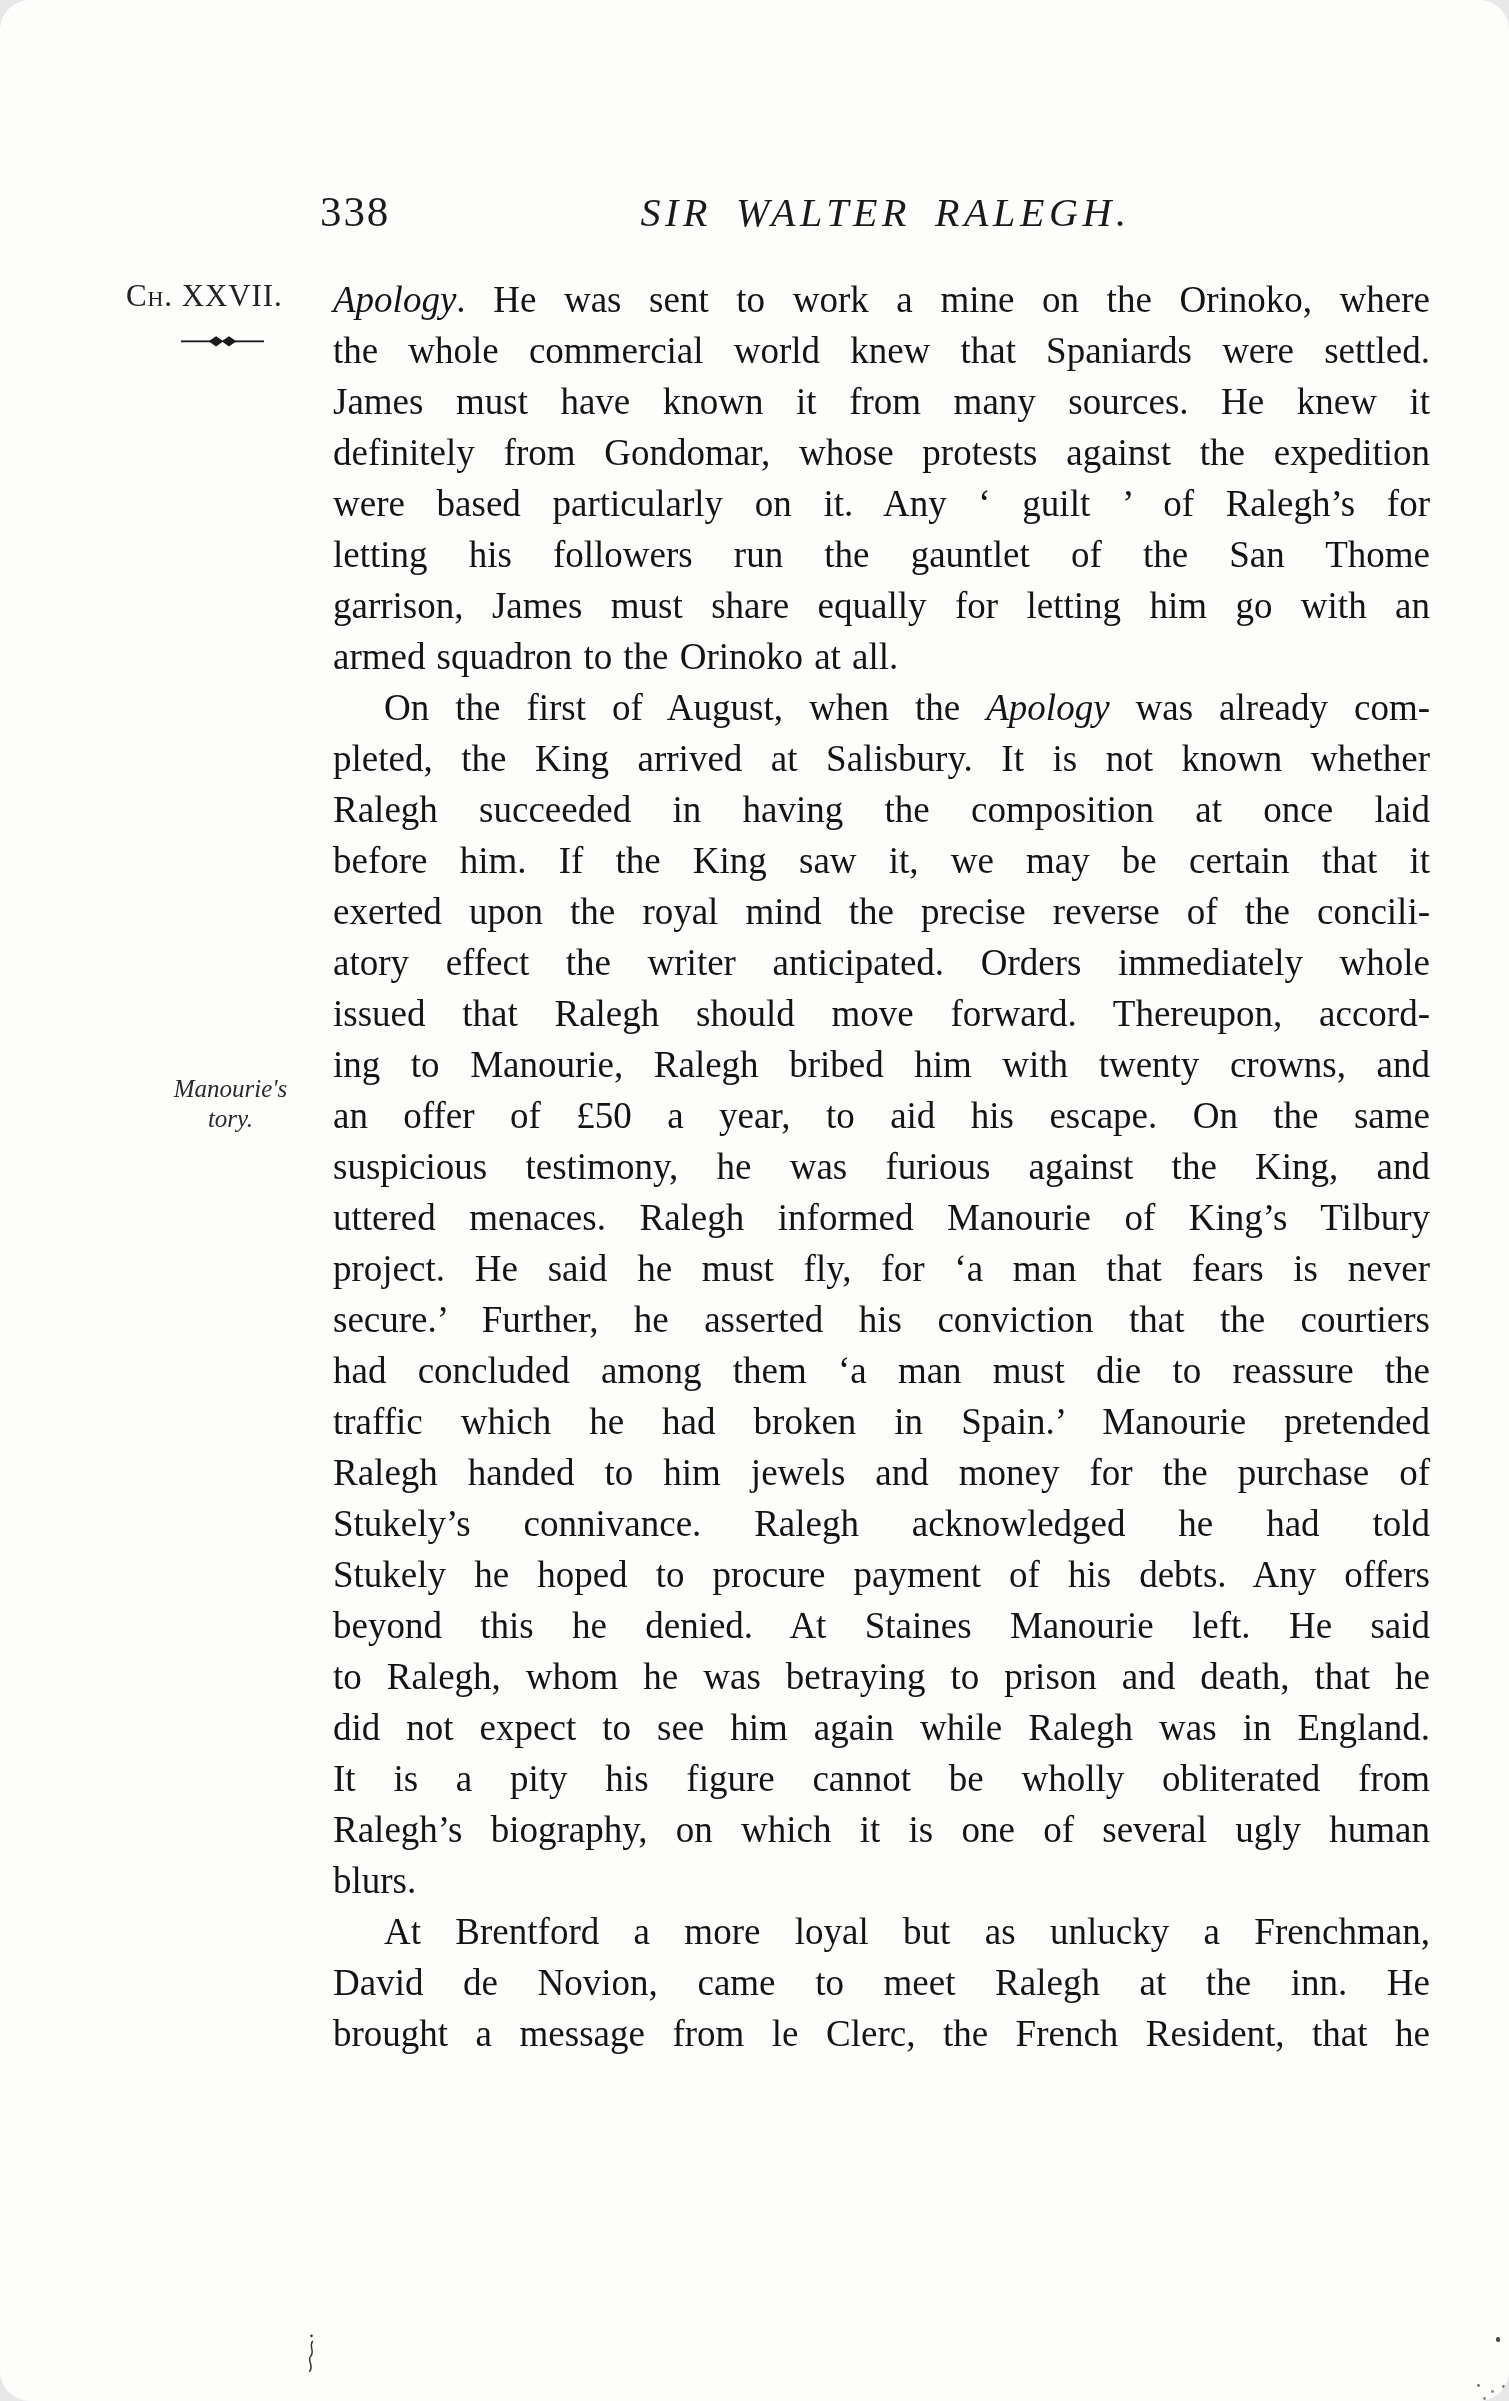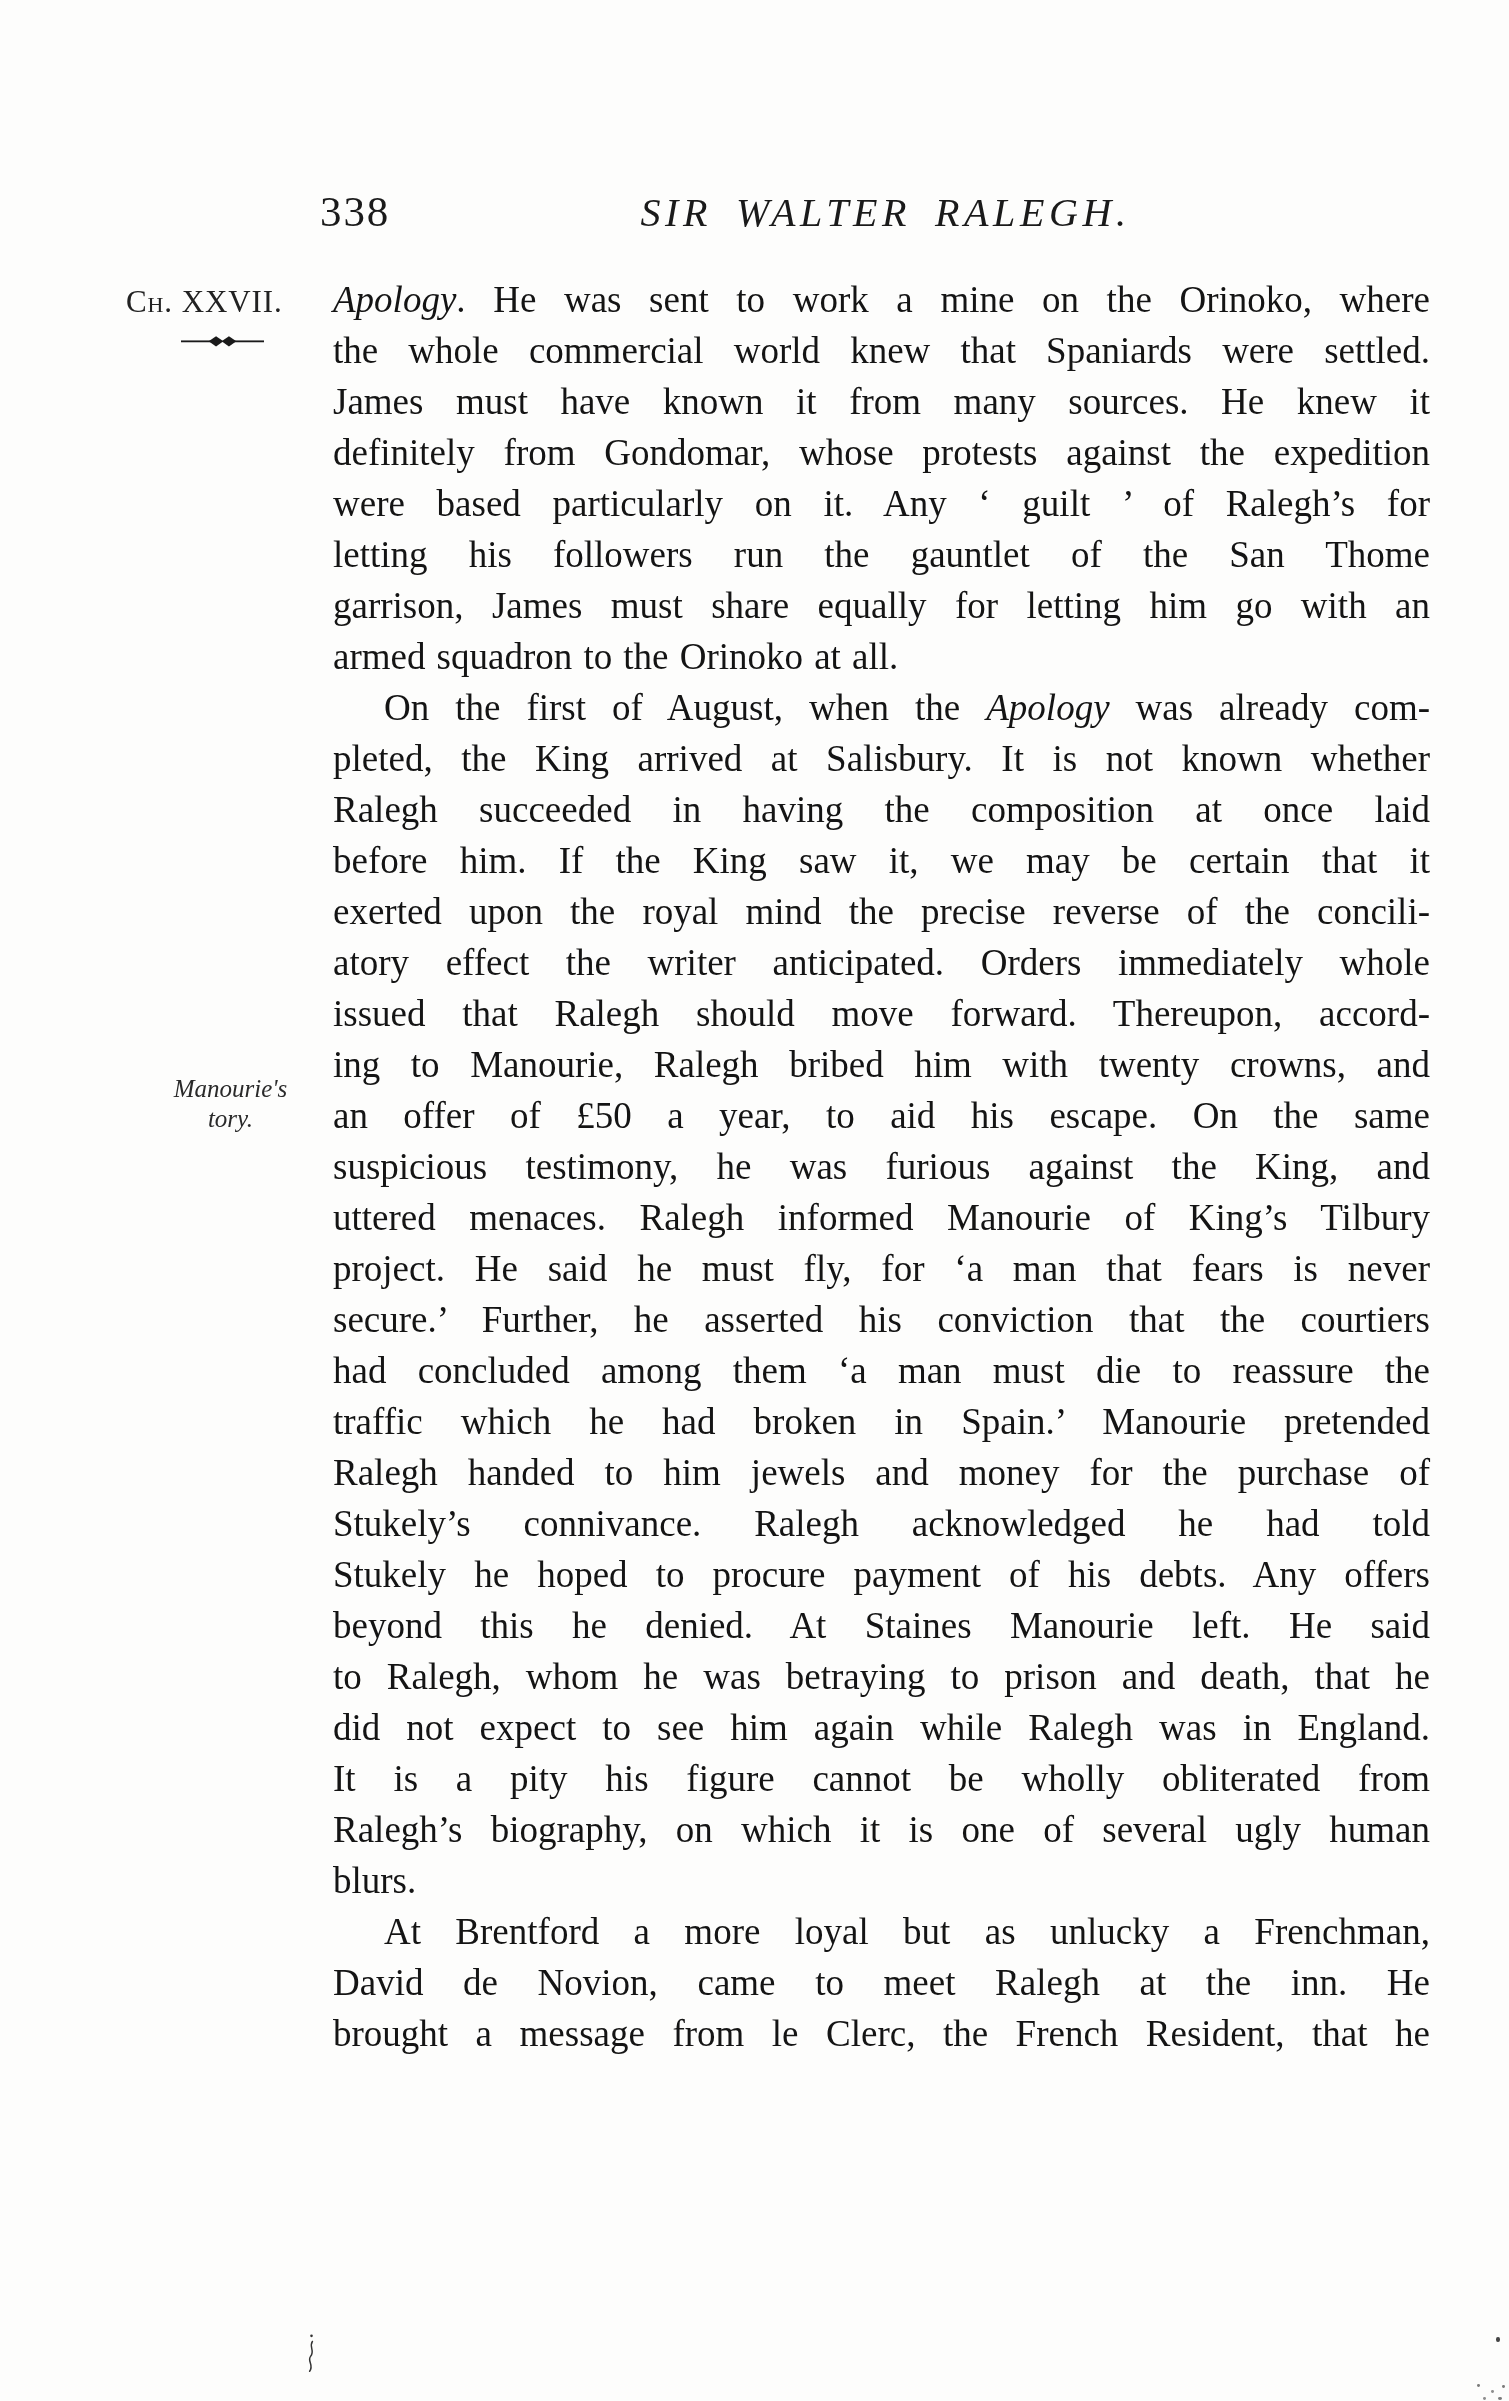--- a/index.html
+++ b/index.html
@@ -3,40 +3,40 @@
 <meta charset="utf-8">
 <style>
   html,body{margin:0;padding:0;background:#e8e8e8;}
   .page{
     position:relative;
     width:1509px;height:2401px;
     background:#fdfdfc;
     font-family:"Liberation Serif", serif;
     color:#161616;
     overflow:hidden;
+    border-radius:30px;
   }
   
   .header-row{
     position:absolute;left:333px;top:187px;width:1097px;height:57px;
   }
   .page-number{
     position:absolute;left:-13px;top:0;
     font-size:43px;letter-spacing:1.9px;color:#1a1a1a;
   }
   .running-title{
     position:absolute;left:8px;right:0;top:1.9px;text-align:center;
     font-style:italic;font-size:40px;letter-spacing:4.6px;color:#1a1a1a;
     word-spacing:9.3px;
   }
   
   .chapter-label{
     position:absolute;left:126px;top:278px;width:204px;
     font-variant:small-caps;font-size:31px;letter-spacing:0.9px;color:#222;
     white-space:nowrap;
-    margin-top:6px;
   }
   .chapter-ornament{
     position:absolute;left:181px;top:333px;width:83px;height:16.7px;
   }
   .margin-note{
     position:absolute;left:148px;top:1046px;width:165px;
     font-style:italic;font-size:25px;line-height:30px;color:#2a2a2a;
     text-align:center;
     margin-top:28px;
   }

